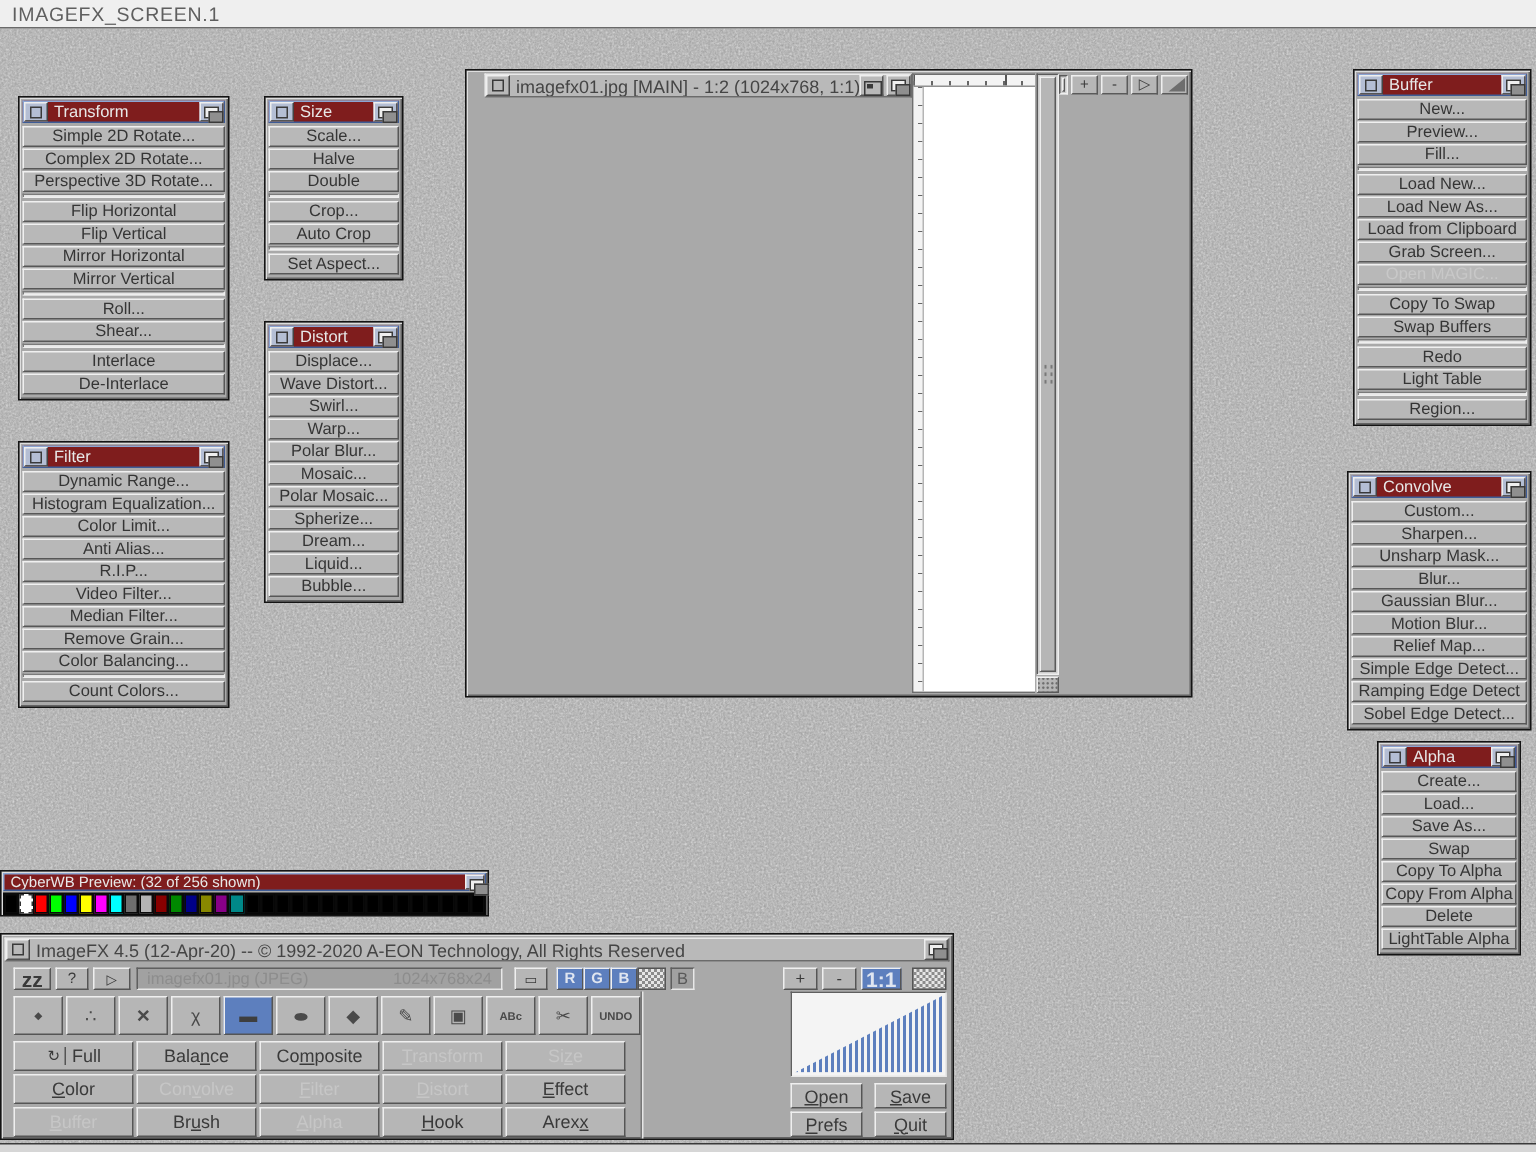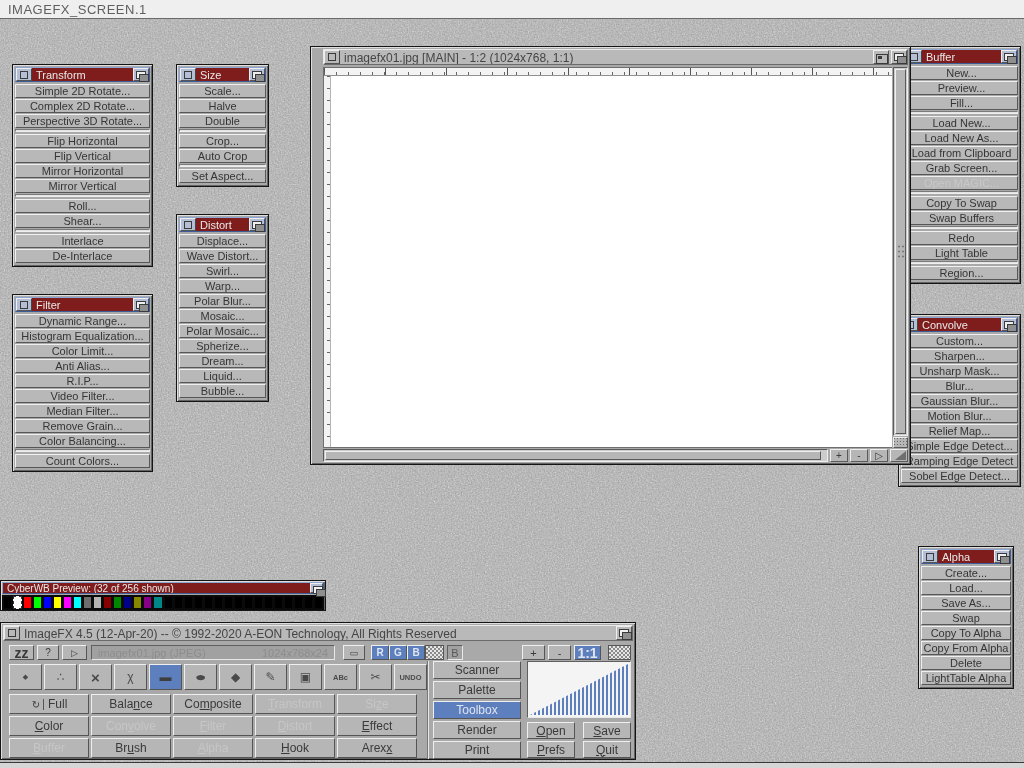--- a/index.html
+++ b/index.html
@@ -34,21 +34,21 @@
 
   
   .pbtn { height:14px; margin-bottom:1px; background:#b8b8b8; border:1px solid;
     border-color:#f0f0f0 #575757 #575757 #f0f0f0; color:#353535; font-size:11px;
     display:flex; align-items:center; justify-content:center; white-space:nowrap; overflow:hidden; }
   .pbtn.divider { height:3px; margin:1px 0 2px; background:#e4e4e4;
     border-color:#7a7a7a #eee #eee #7a7a7a; }
   .pbtn.disabled { color:#c8c8c8; }
 
   
-  .mwin { left:310px; top:46px; width:601px; height:419px; display:flex; flex-direction:column;padding-left:12px; }
+  .mwin { left:310px; top:46px; width:485px; height:419px; display:flex; flex-direction:row;padding-left:12px; }
   .mbody { flex:1; display:flex; min-height:0; }
   .mleft { flex:1; display:flex; flex-direction:column; border:1px solid #6f6f6f; border-right:none; }
   .ruler { height:8px; background:#f3f3f3; border-bottom:1px solid #909090; background-image:
       repeating-linear-gradient(90deg,#666 0 1px,transparent 1px 12px),
       repeating-linear-gradient(90deg,#555 0 1px,transparent 1px 61px);
     background-size:100% 3px,100% 7px; background-position:left bottom,left bottom; background-repeat:no-repeat; }
   .mcanvasrow { flex:1; display:flex; min-height:0; }
   .vruler { width:7px; background:#f3f3f3; border-right:1px solid #b5b5b5; background-image:
       repeating-linear-gradient(180deg,#666 0 1px,transparent 1px 12px);
     background-size:3px 100%; background-position:right top; background-repeat:no-repeat; }
@@ -383,21 +383,21 @@
       </div>
       <div class="pbtn">
         <span>Ramping Edge Detect</span>
       </div>
       <div class="pbtn">
         <span>Sobel Edge Detect...</span>
       </div>
     </div>
 </div>
 
-<div class="win" style="left:918px;top:546px;width:96px;">
+<div class="win" style="left:918px;top:494px;width:96px;">
   <div class="tbar blue">
     <div class="gad left g-close"></div>
     <span class="tlabel">Alpha</span>
     <div class="gad g-depth"></div>
   </div>
   <div>
 
   <div class="pbtn">
         <span>Create...</span>
       </div>
@@ -624,38 +624,20 @@
         <div class="tbtn gridbtn">
           <span><u>H</u>ook</span>
         </div>
         <div class="tbtn gridbtn">
           <span>Arex<u>x</u></span>
         </div>
       </div>
 
     <div class="abs vgroove" style="left:424px;top:36px;width:2px;height:98px;"></div>
 
-    <div class="abs" style="left:430px;top:36px;display:flex;flex-direction:column;gap:2px;">
-
-    <div class="tbtn sidebtn">
-          <span>Scanner</span>
-        </div>
-        <div class="tbtn sidebtn">
-          <span>Palette</span>
-        </div>
-        <div class="tbtn sidebtn selected">
-          <span>Toolbox</span>
-        </div>
-        <div class="tbtn sidebtn">
-          <span>Render</span>
-        </div>
-        <div class="tbtn sidebtn">
-          <span>Print</span>
-        </div>
-      </div>
 
     <div class="abs histo" style="left:524px;top:36px;width:104px;height:57px;">
       <div class="bars"></div>
     </div>
 
     <div class="abs" style="left:524px;top:97px;width:104px;display:flex;flex-wrap:wrap;gap:2px 8px;">
 
     <div class="tbtn filebtn">
           <span><u>O</u>pen</span>
         </div>

